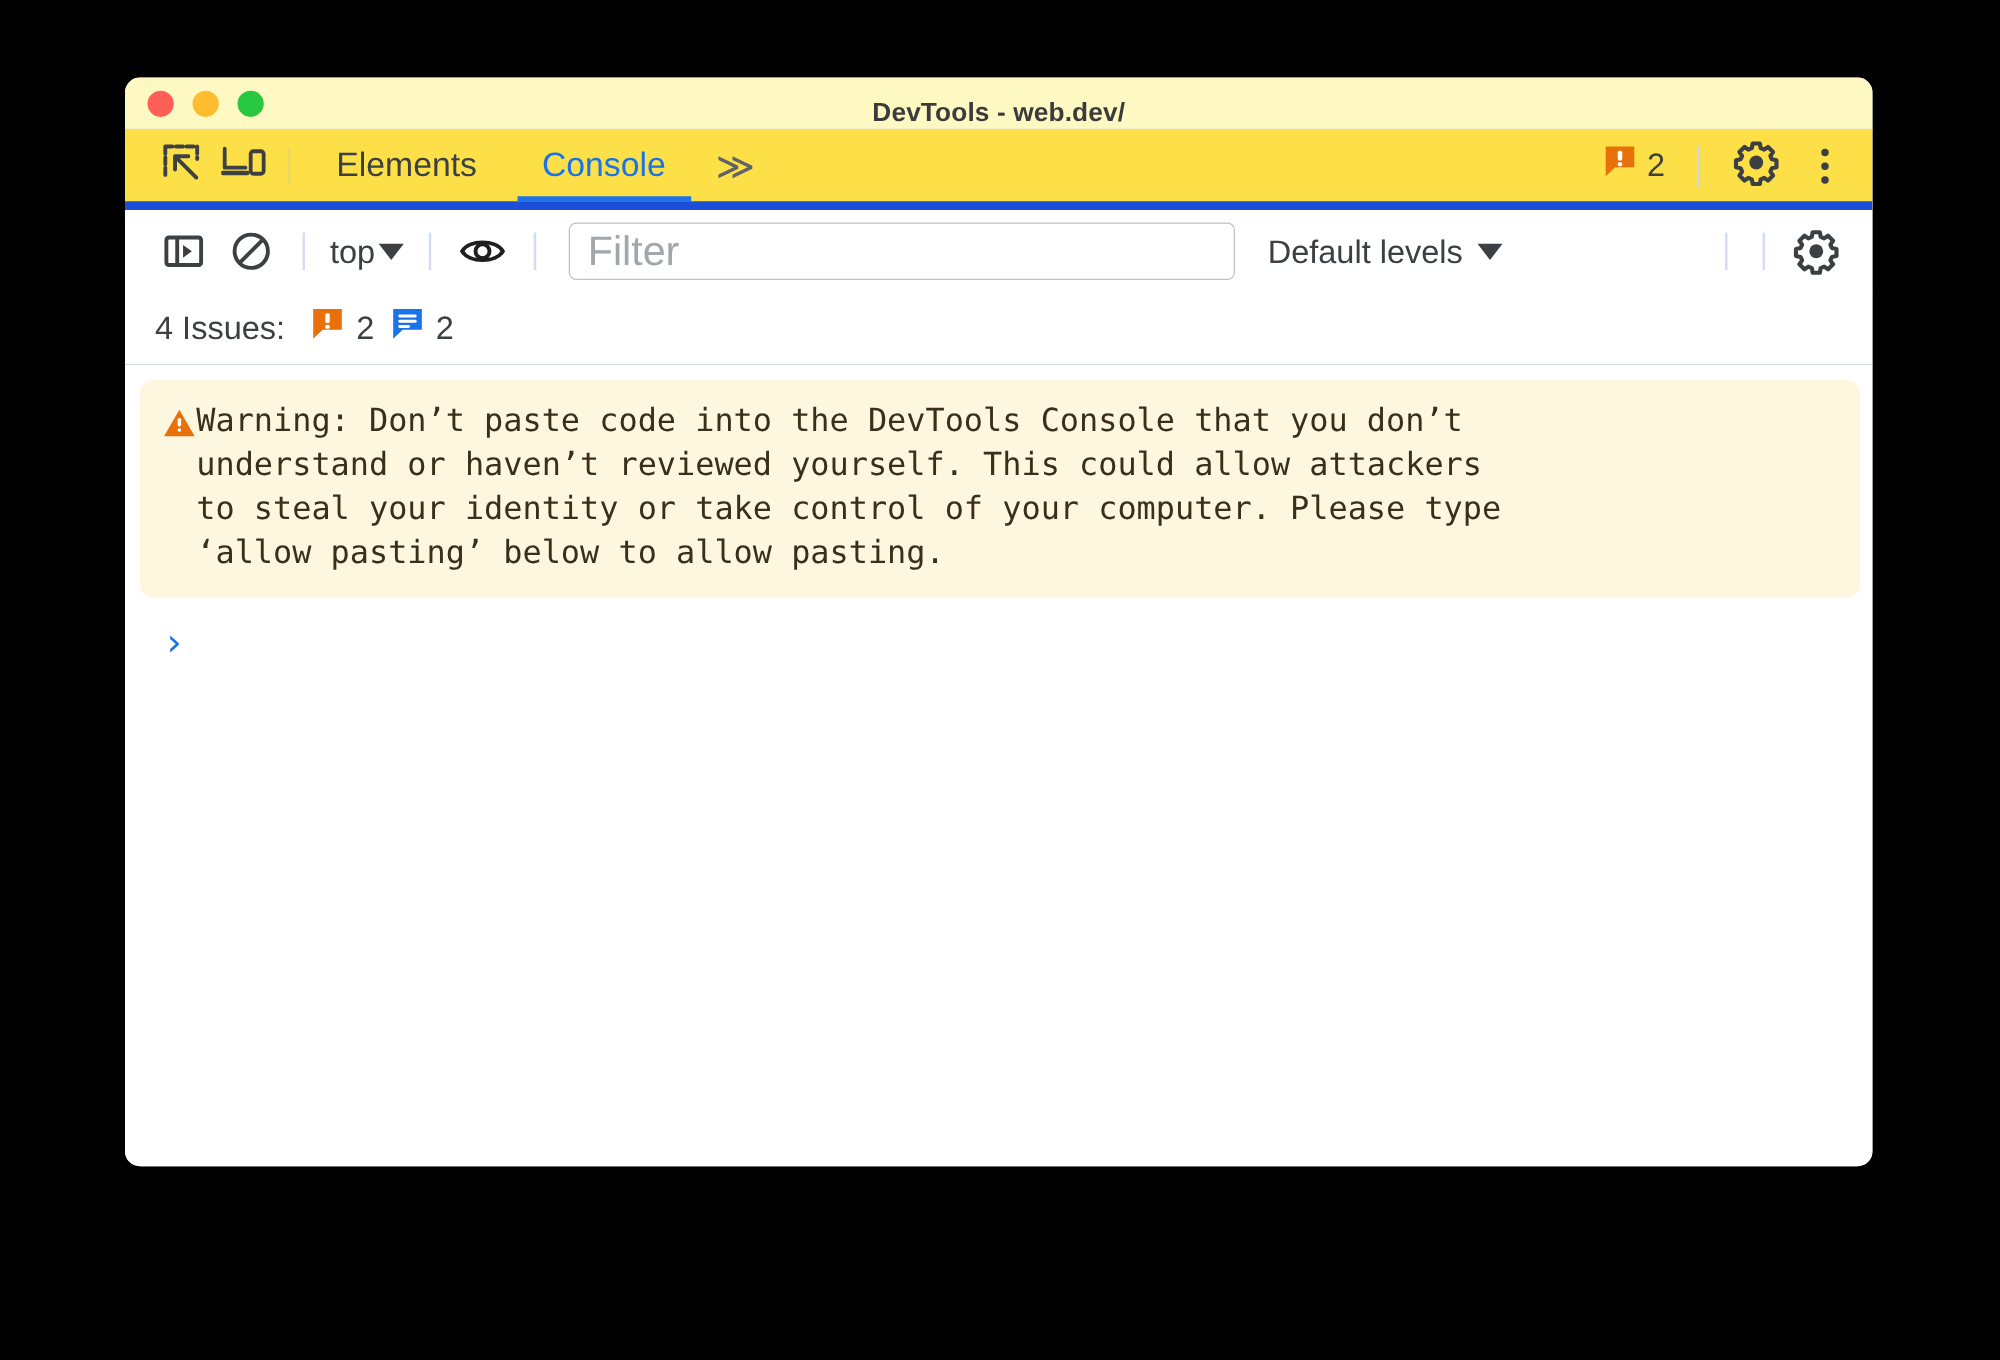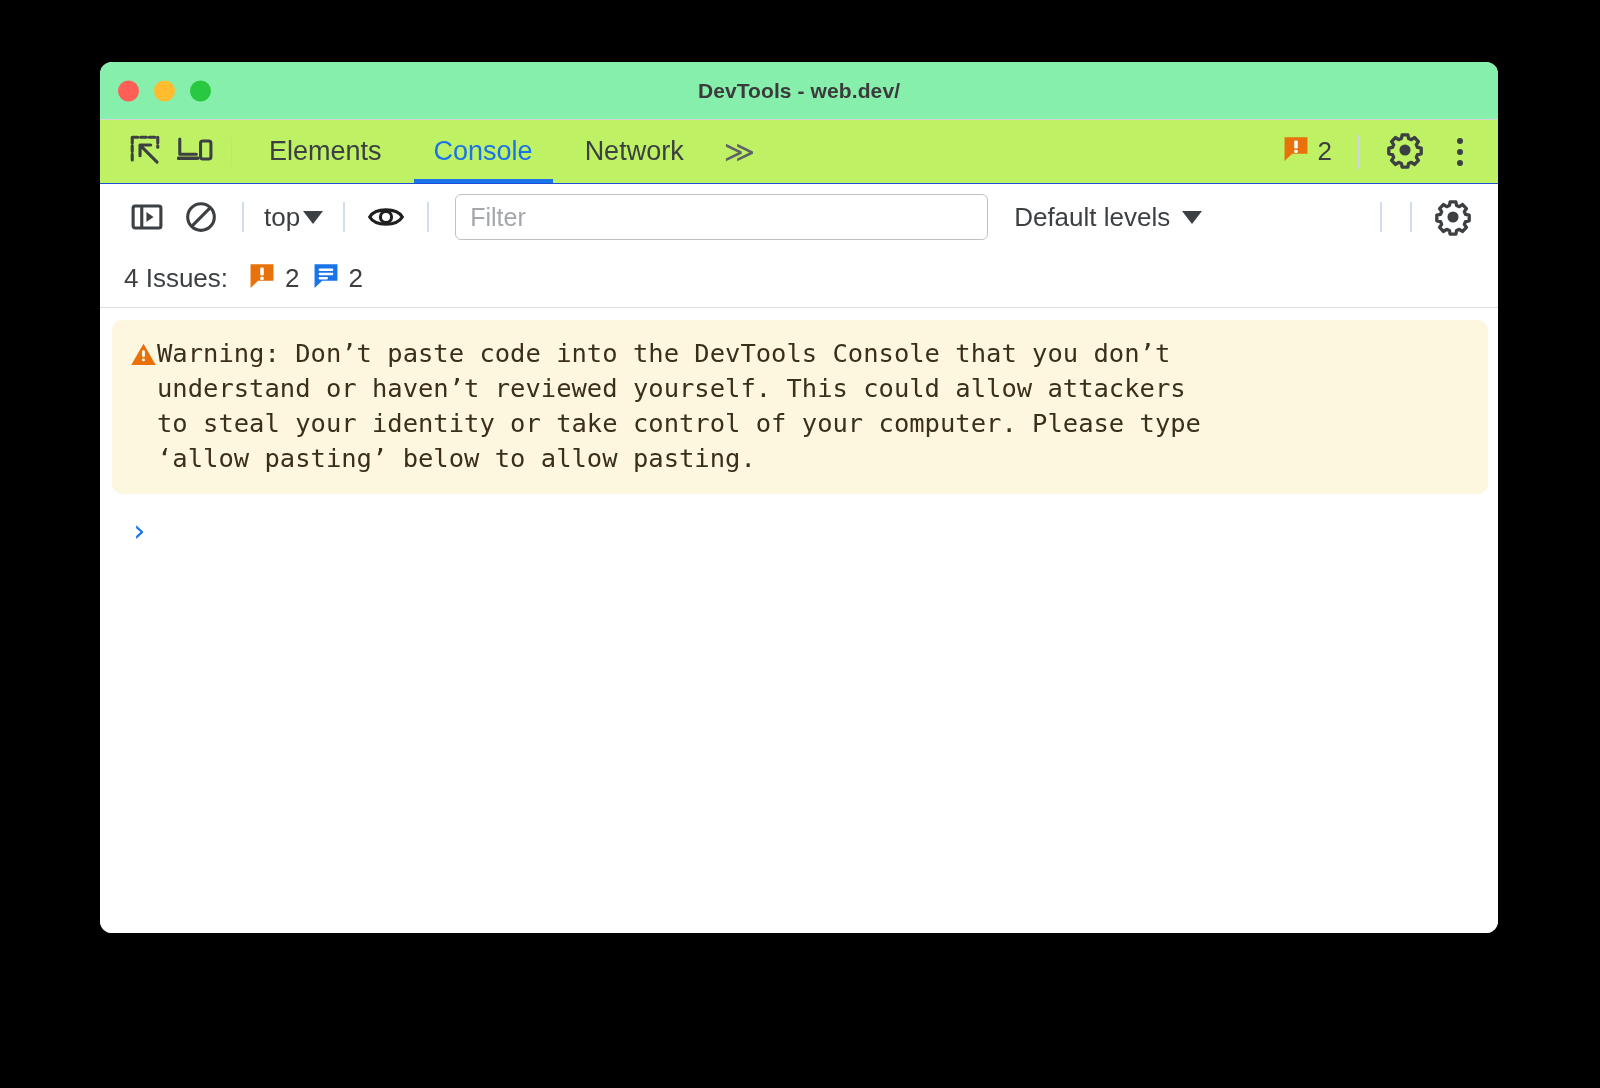--- a/index.html
+++ b/index.html
@@ -28,25 +28,25 @@
     height: 871px;
     background: #ffffff;
     border-radius: 12px;
     overflow: hidden;
     box-shadow: 0 2px 14px rgba(0,0,0,0.35);
   }
 
   
   .titlebar {
     position: relative;
-    height: 58px;
-    background: #86efac;
+    height: 42px;
+    background: #fef9c3;
     border-bottom: 1px solid #d6d5d3;
     display: flex;
-    align-items: center;
+    align-items: flex-end;
   }
   .traffic-lights {
     position: absolute;
     left: 18px;
     top: 50%;
     transform: translateY(-50%);
     display: flex;
     gap: 15px;
   }
   .tl { width: 21px; height: 21px; border-radius: 50%; display: block; }
@@ -60,22 +60,22 @@
     font-size: 21px;
     font-weight: bold;
     color: #3b3b3b;
     letter-spacing: 0.1px;
   }
 
   
   .tabbar {
     position: relative;
     height: 64px;
-    background: #bef264;
-    border-bottom: 1px solid #1d4ed8;
+    background: #fde047;
+    border-bottom: 7px solid #1d4ed8;
     display: flex;
     align-items: center;
     padding: 0 18px 0 20px;
   }
   .tb-icon-btn {
     width: 50px; height: 46px;
     display: flex; align-items: center; justify-content: center;
     cursor: pointer;
     border-radius: 4px;
   }
@@ -162,21 +162,21 @@
     border-right: 10px solid transparent;
     border-top: 13px solid #3c4043;
   }
   .filter-wrap { margin-left: 12px; }
   .filter-input {
     width: 533px;
     height: 46px;
     border: 1px solid #bdc1c6;
     border-radius: 6px;
     padding: 0 14px;
-    font-size: 25px;
+    font-size: 33px;
     font-family: "Liberation Sans", sans-serif;
     color: #3c4043;
     background: #fff;
     outline: none;
   }
   .filter-input::placeholder { color: #a3a6aa; }
   .levels-select {
     display: flex; align-items: center; gap: 12px;
     font-size: 26px; color: #3c4043;
     cursor: pointer;
@@ -284,23 +284,20 @@
       </div>
 
       <div class="tb-sep"></div>
 
       <div class="tabs">
         <div class="tab">
           <span>Elements</span>
         </div>
         <div class="tab active">
           <span>Console</span>
-        </div>
-        <div class="tab">
-          <span>Network</span>
         </div>
         <div class="tab-more">
           <span>≫</span>
         </div>
       </div>
 
       <div class="tabbar-right">
         <div class="err-badge">
           <span>
             <svg width="26" height="28" viewBox="0 0 20 22">

